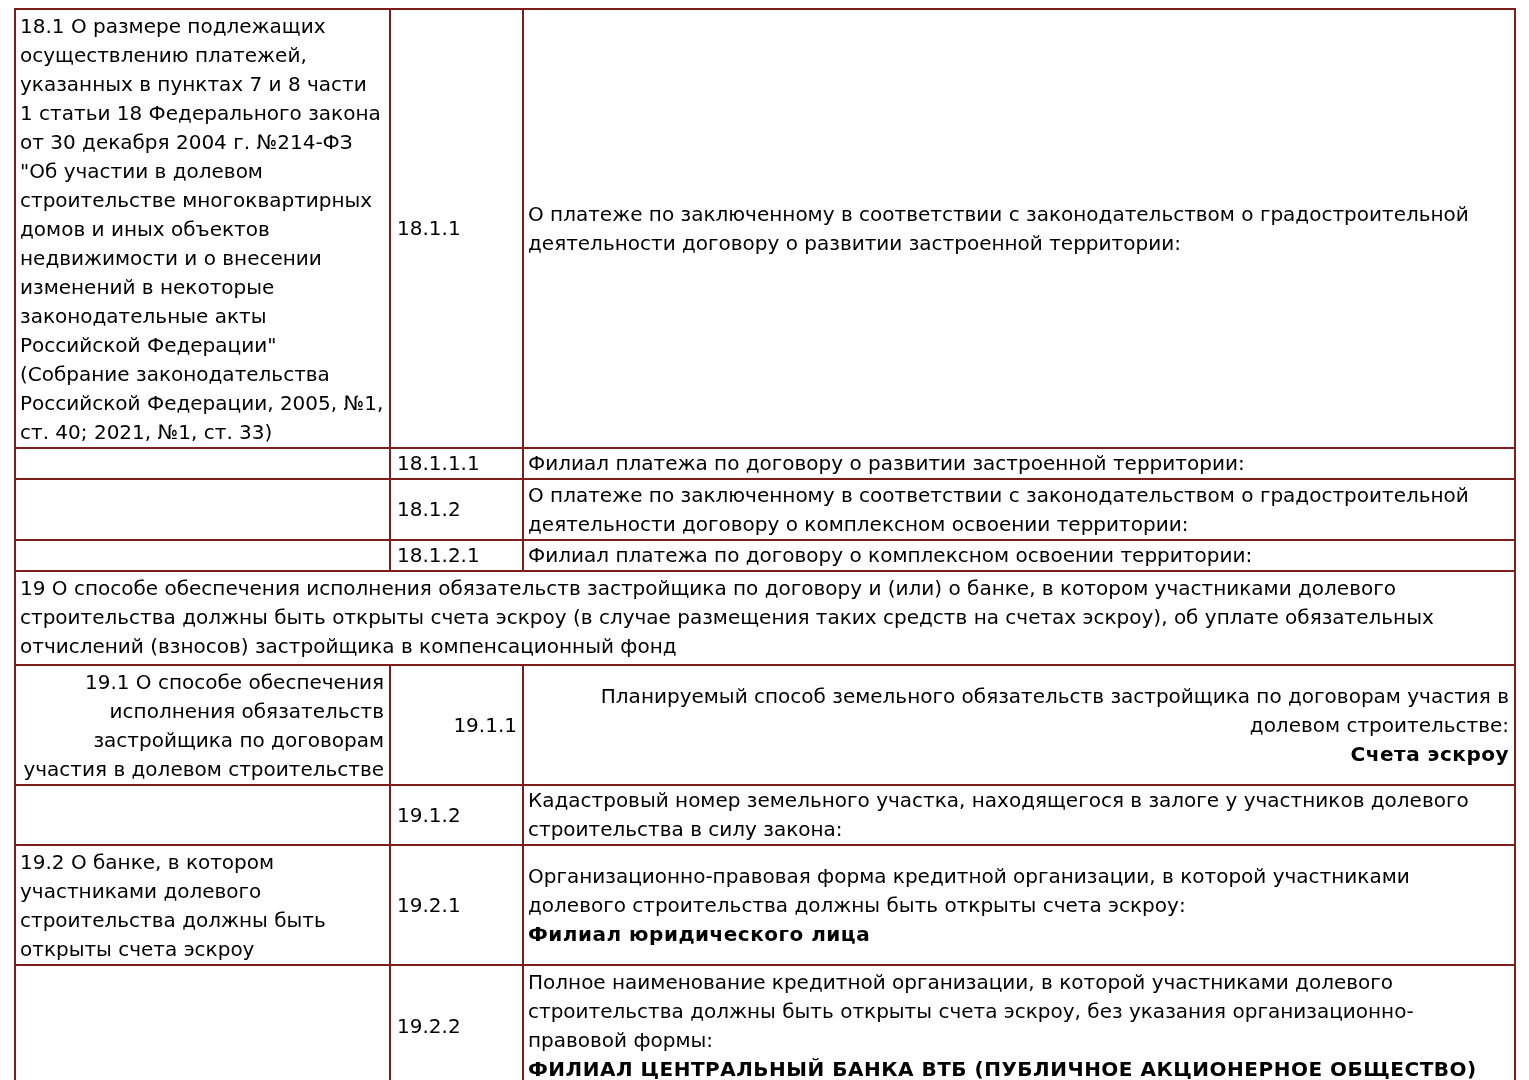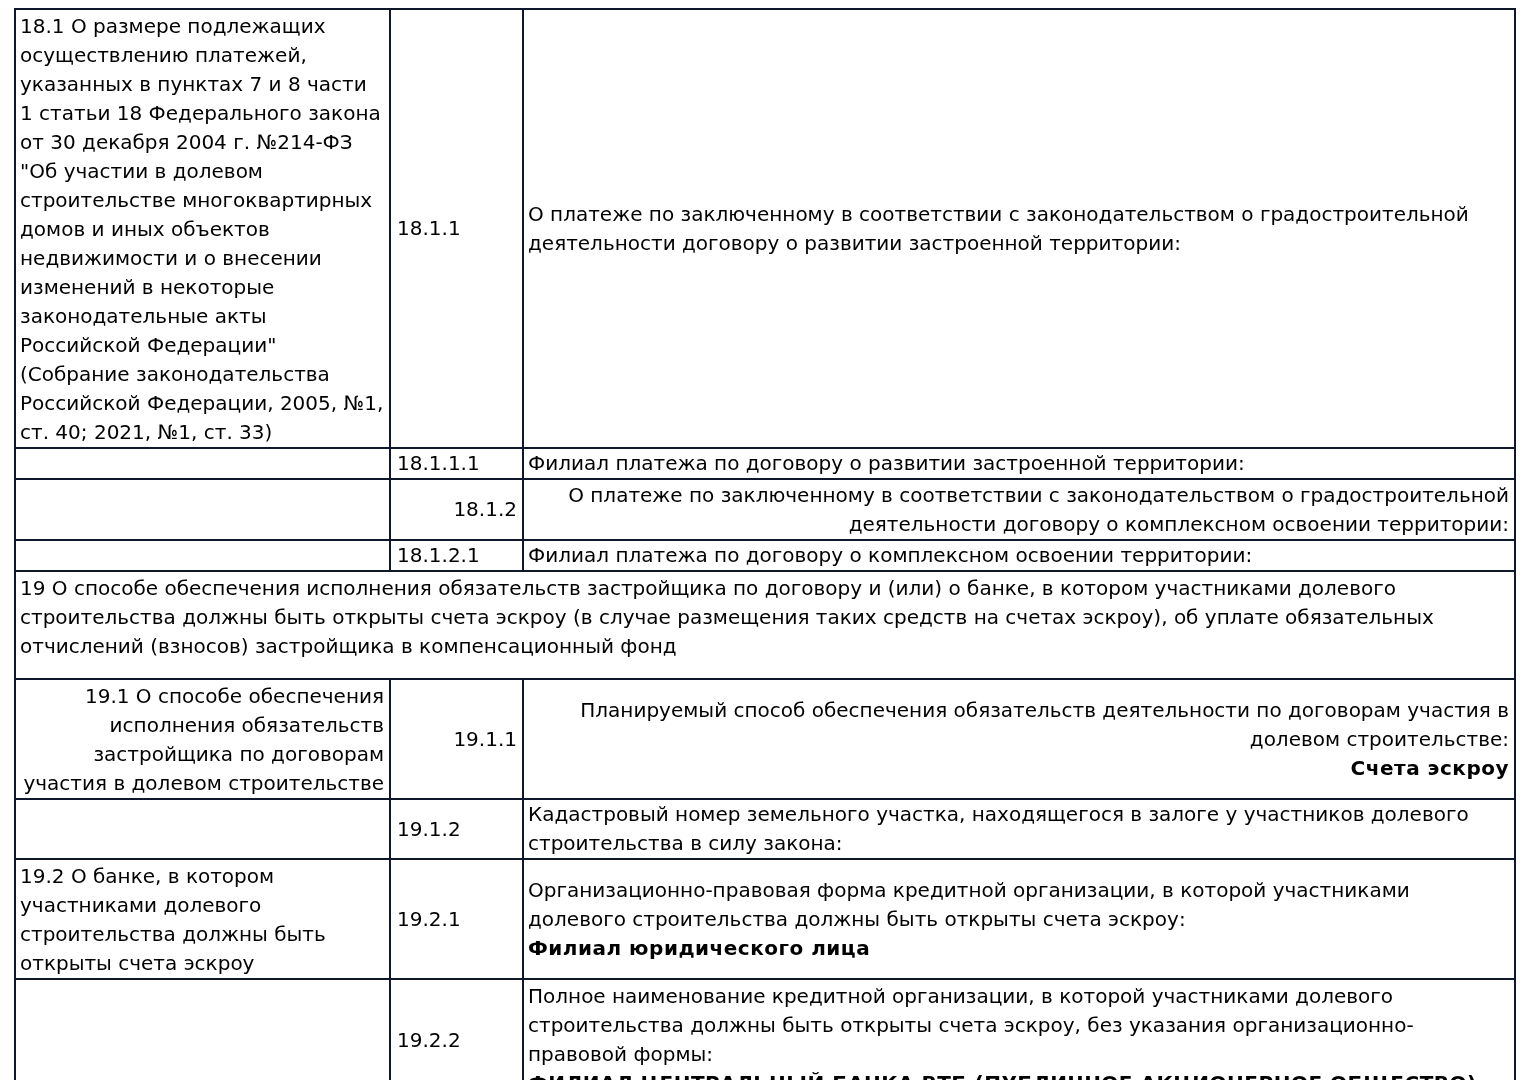--- a/index.html
+++ b/index.html
@@ -18,21 +18,21 @@
     border-collapse: collapse;
     table-layout: fixed;
     width: 1500px;
     margin: 8px 0 0 14px;
     background: #ffffff;
   }
   col.c1 { width: 375px; }
   col.c2 { width: 133px; }
   col.c3 { width: 992px; }
   td {
-    border: 2px solid #0f172a;
+    border: 2px solid #7f1d1d;
     padding: 0 5px 0 4px;
     vertical-align: middle;
     overflow: hidden;
     word-wrap: break-word;
   }
   td.leftcell {
     vertical-align: top;
     padding-top: 2px;
   }
   td.numcell {
@@ -42,23 +42,23 @@
   td.sectioncell {
     vertical-align: top;
     padding-top: 2px;
   }
   .val {
     font-weight: bold;
     letter-spacing: 0.5px;
   }
   tr.rA { height: 422px; }
   tr.rB { height: 29px; }
-  tr.rC { height: 61px; text-align: right; }
+  tr.rC { height: 61px; }
   tr.rD { height: 29px; border-radius: 8px; }
-  tr.rE { height: 108px; }
+  tr.rE { height: 94px; }
   tr.rF { height: 108px; text-align: right; }
   tr.rG { height: 59px; border-radius: 17px; }
   tr.rH { height: 107px; }
   tr.rI { height: 122px; }
 </style>
 </head>
 <body>
 
 <table class="decl">
   <colgroup>
@@ -93,21 +93,21 @@
     </tr>
 
     <tr class="rE">
       <td class="sectioncell" colspan="3">19 О способе обеспечения исполнения обязательств застройщика по договору и (или) о банке, в котором участниками долевого строительства должны быть открыты счета эскроу (в случае размещения таких средств на счетах эскроу), об уплате обязательных отчислений (взносов) застройщика в компенсационный фонд</td>
     </tr>
 
     <tr class="rF">
       <td class="leftcell">19.1 О способе обеспечения исполнения обязательств застройщика по договорам участия в долевом строительстве</td>
       <td class="numcell">19.1.1</td>
       <td>
-        <div>Планируемый способ обеспечения обязательств деятельности по договорам участия в долевом строительстве:</div>
+        <div>Планируемый способ земельного обязательств застройщика по договорам участия в долевом строительстве:</div>
         <div class="val">Счета эскроу</div>
       </td>
     </tr>
 
     <tr class="rG">
       <td class="leftcell"></td>
       <td class="numcell">19.1.2</td>
       <td>Кадастровый номер земельного участка, находящегося в залоге у участников долевого строительства в силу закона:</td>
     </tr>
 

